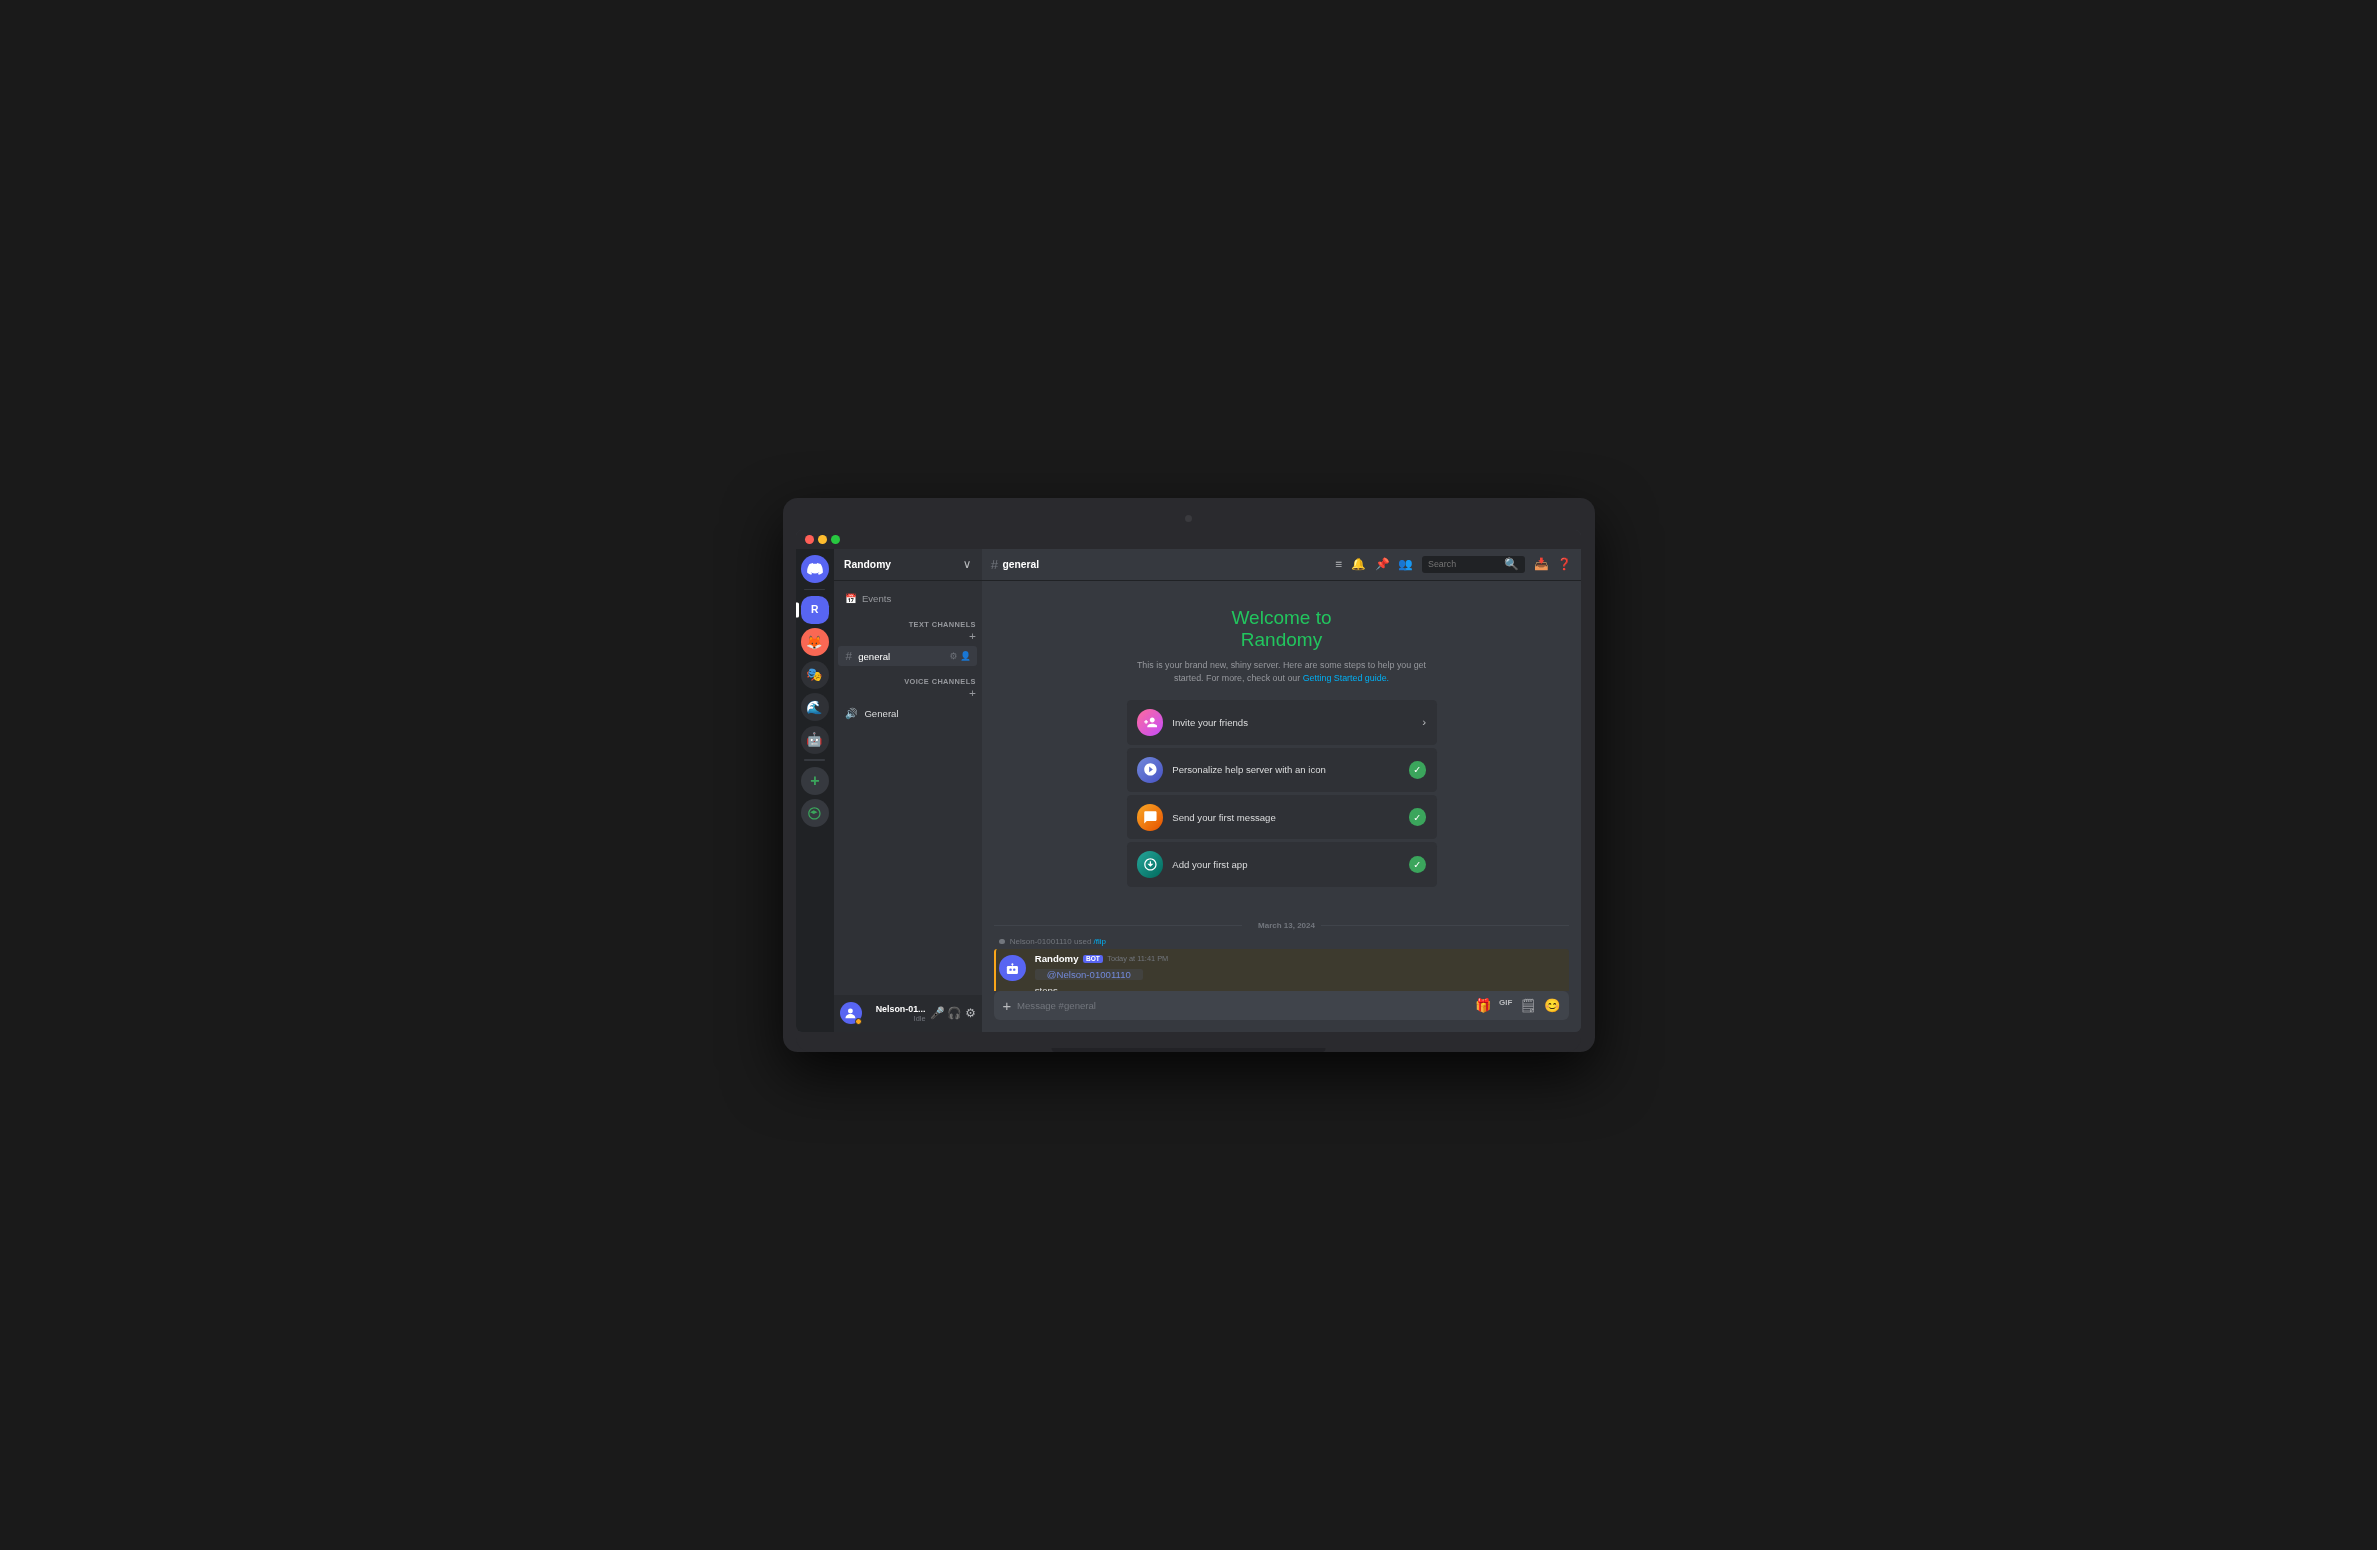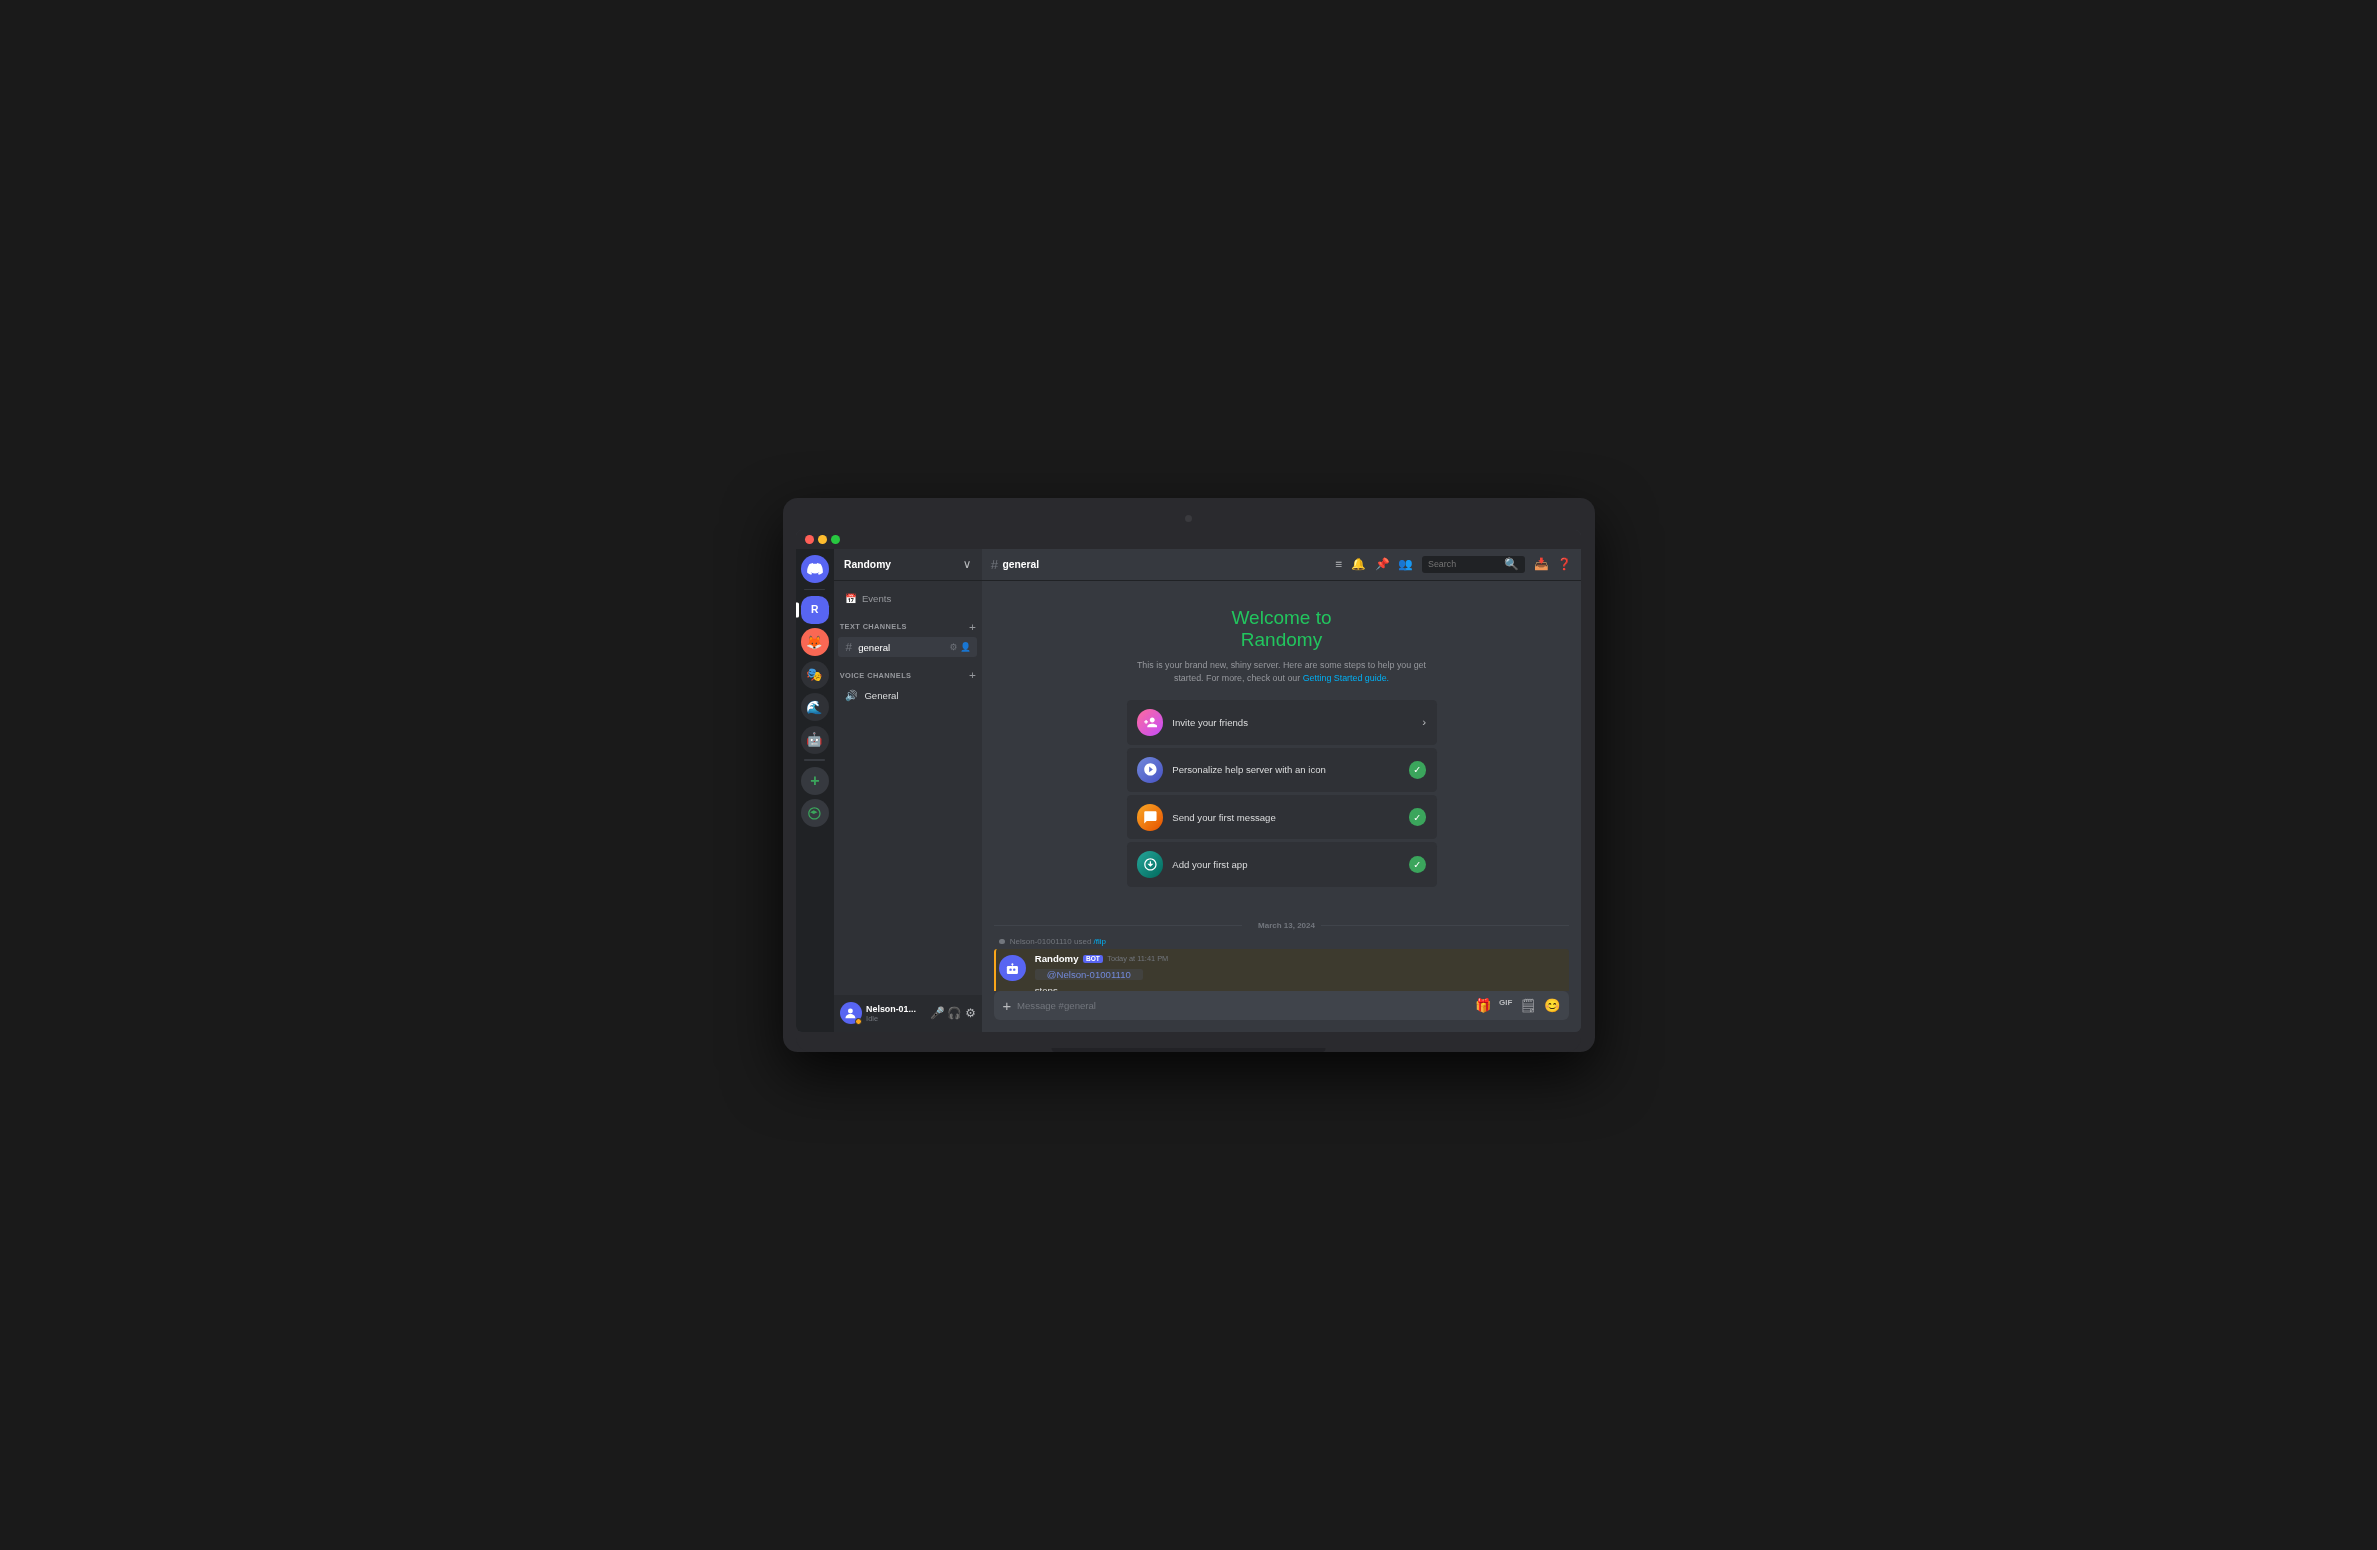--- a/index.html
+++ b/index.html
@@ -166,24 +166,25 @@
     }
 
     .channel-list {
       flex: 1;
       overflow-y: auto;
       padding: 5.9px 0;
     }
 
     .channel-section-header {
       display: flex;
-      align-items: center;
+      align-items: flex-end;
       justify-content: space-between;
       padding: 10.3px 5.9px 3px 5.9px;
       cursor: pointer;
+      flex-direction: column;
     }
 
     .channel-section-label {
       font-size: 7.4px;
       font-weight: 700;
       color: #96989d;
       text-transform: uppercase;
       letter-spacing: 0.4px;
     }
 
@@ -280,20 +281,21 @@
       background: #faa61a;
       border: 1.5px solid #292b2f;
       position: absolute;
       bottom: -0.7px;
       right: -0.7px;
     }
 
     .user-info {
       flex: 1;
       min-width: 0;
+      text-align: right;
     }
 
     .user-name {
       font-size: 8.9px;
       font-weight: 600;
       color: #fff;
       white-space: nowrap;
       overflow: hidden;
       text-overflow: ellipsis;
     }

